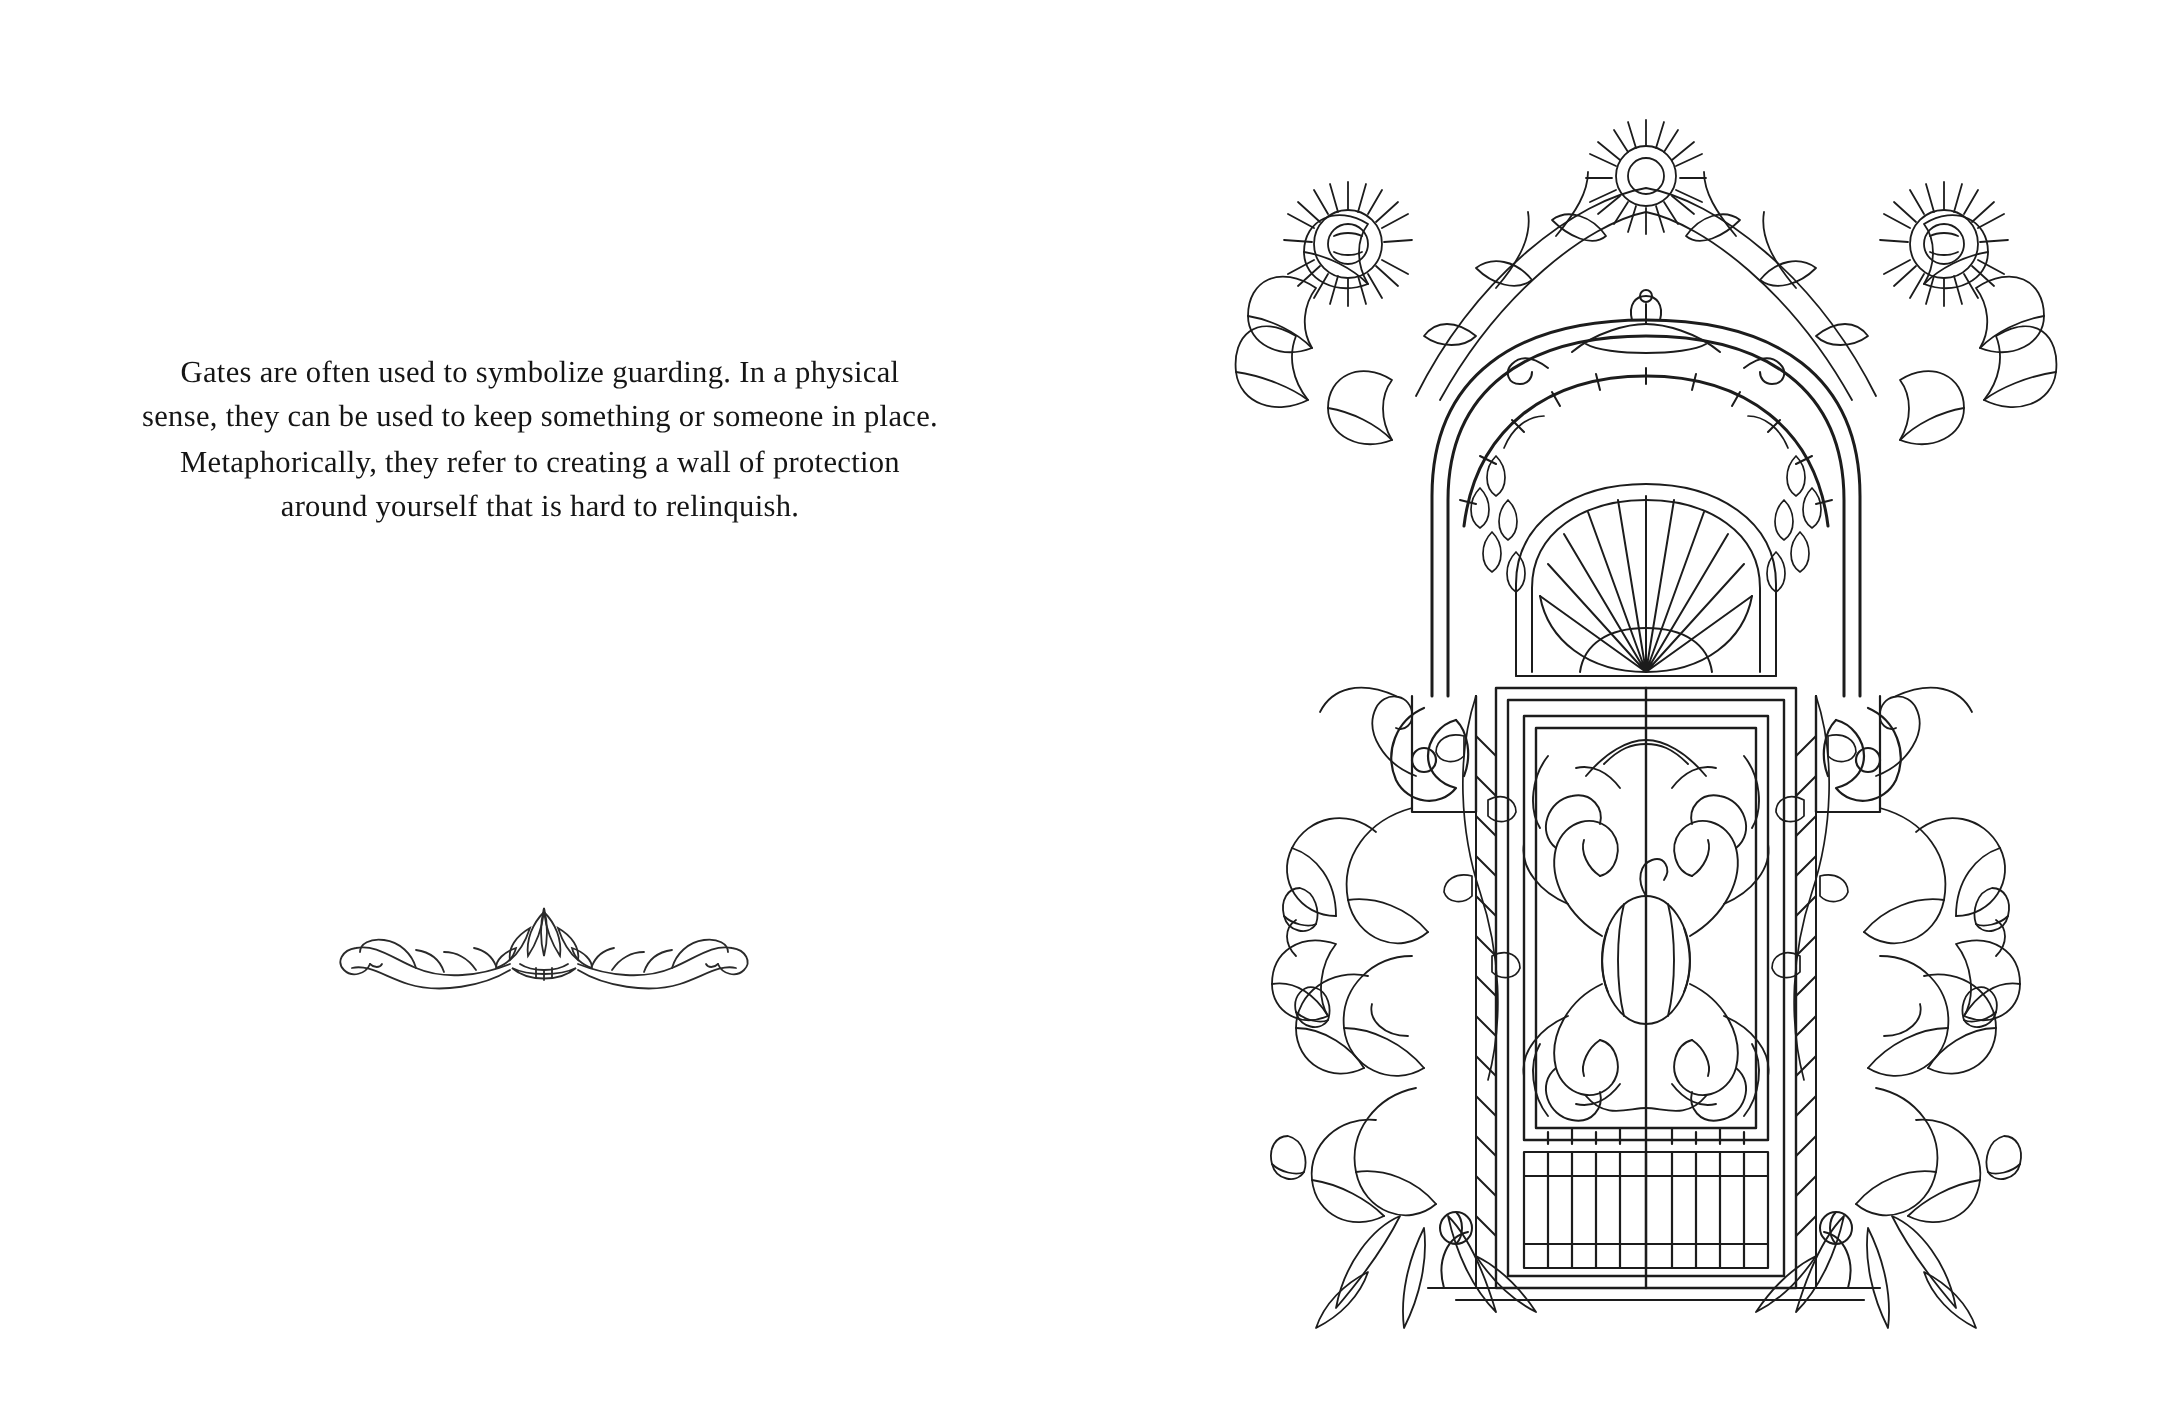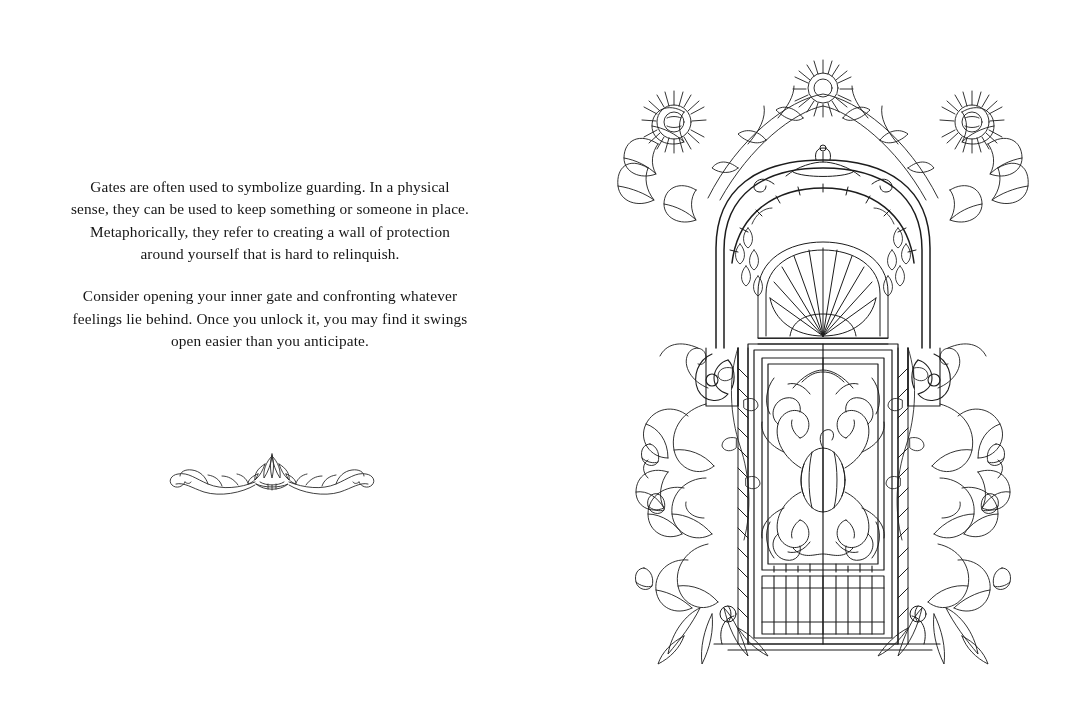--- a/index.html
+++ b/index.html
@@ -75,21 +75,20 @@
 </style>
 </head>
 <body>
 
 <div class="spread">
 
   <div class="page-left">
 
     <div class="text-block">
       <p class="para p1">Gates are often used to symbolize guarding. In a physical sense, they can be used to keep something or someone in place. Metaphorically, they refer to creating a wall of protection around yourself that is hard to relinquish.</p>
-      <p class="para p3">Consider opening your inner gate and confronting whatever feelings lie behind. Once you unlock it, you may find it swings open easier than you anticipate.</p>
     </div>
 
     <div class="ornament">
       <svg viewBox="0 0 224 62" fill="none" stroke="#2a2a2a" stroke-width="0.9" stroke-linecap="round">
 
         <g>
           <path d="M112 14 C110 22 110 30 112 38 C114 30 114 22 112 14 Z"></path>
           <path d="M112 16 C106 22 103 30 104 38 C108 32 111 24 112 16 Z"></path>
           <path d="M112 16 C118 22 121 30 120 38 C116 32 113 24 112 16 Z"></path>
           <path d="M105 24 C98 28 94 34 95 40 C100 36 103 30 105 24 Z"></path>

